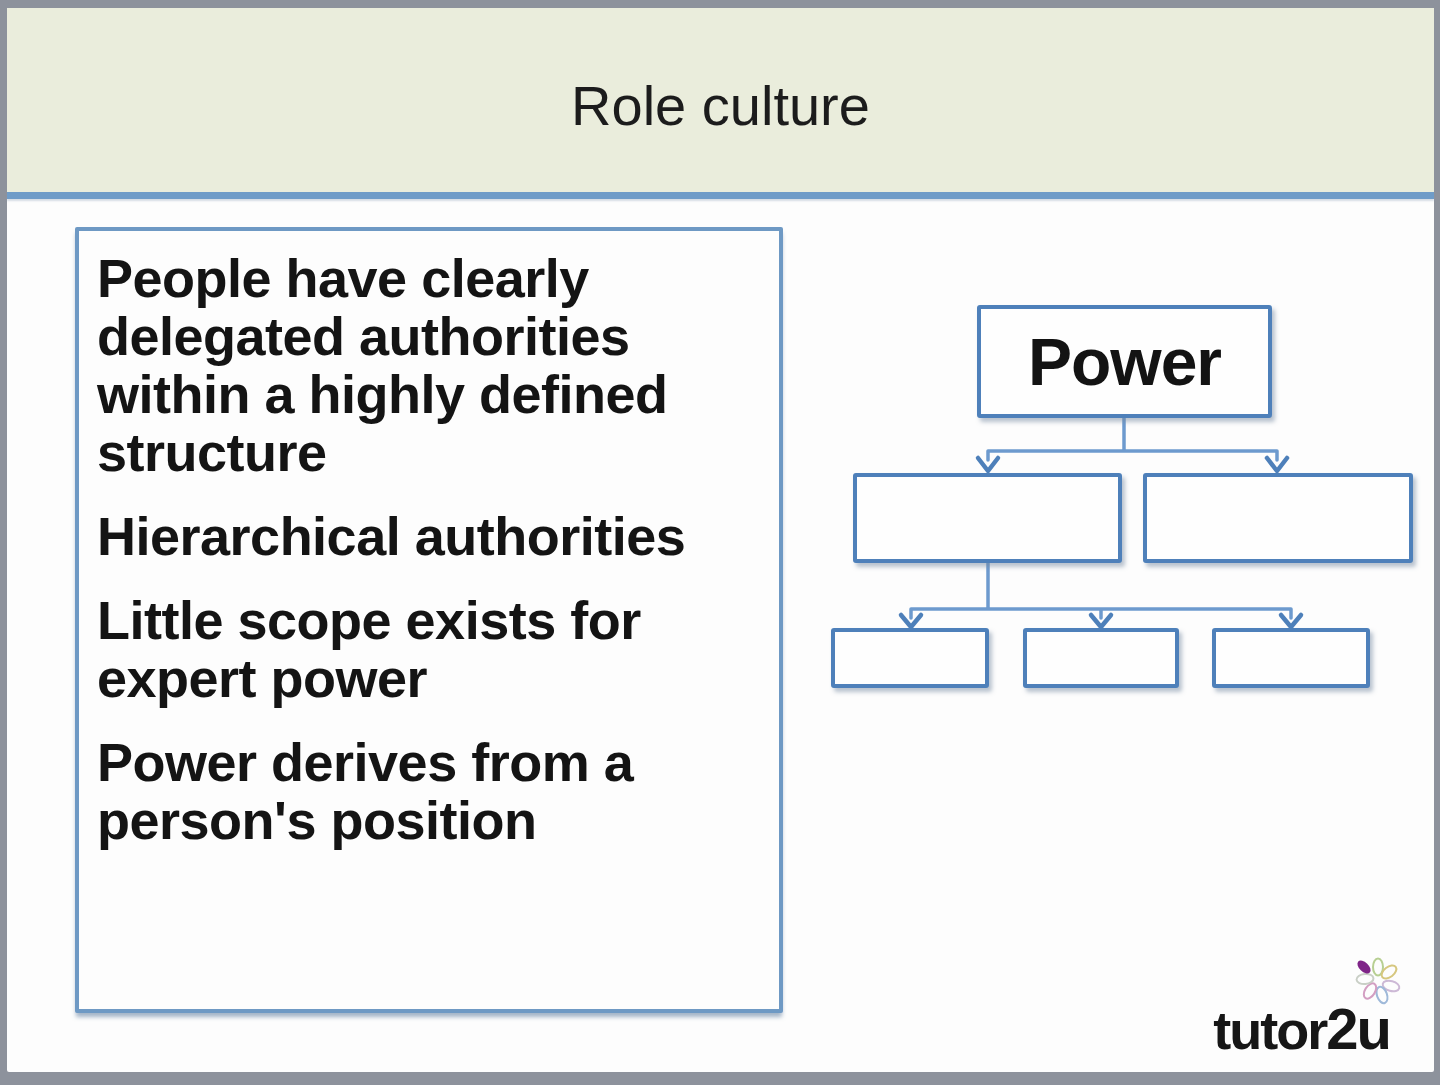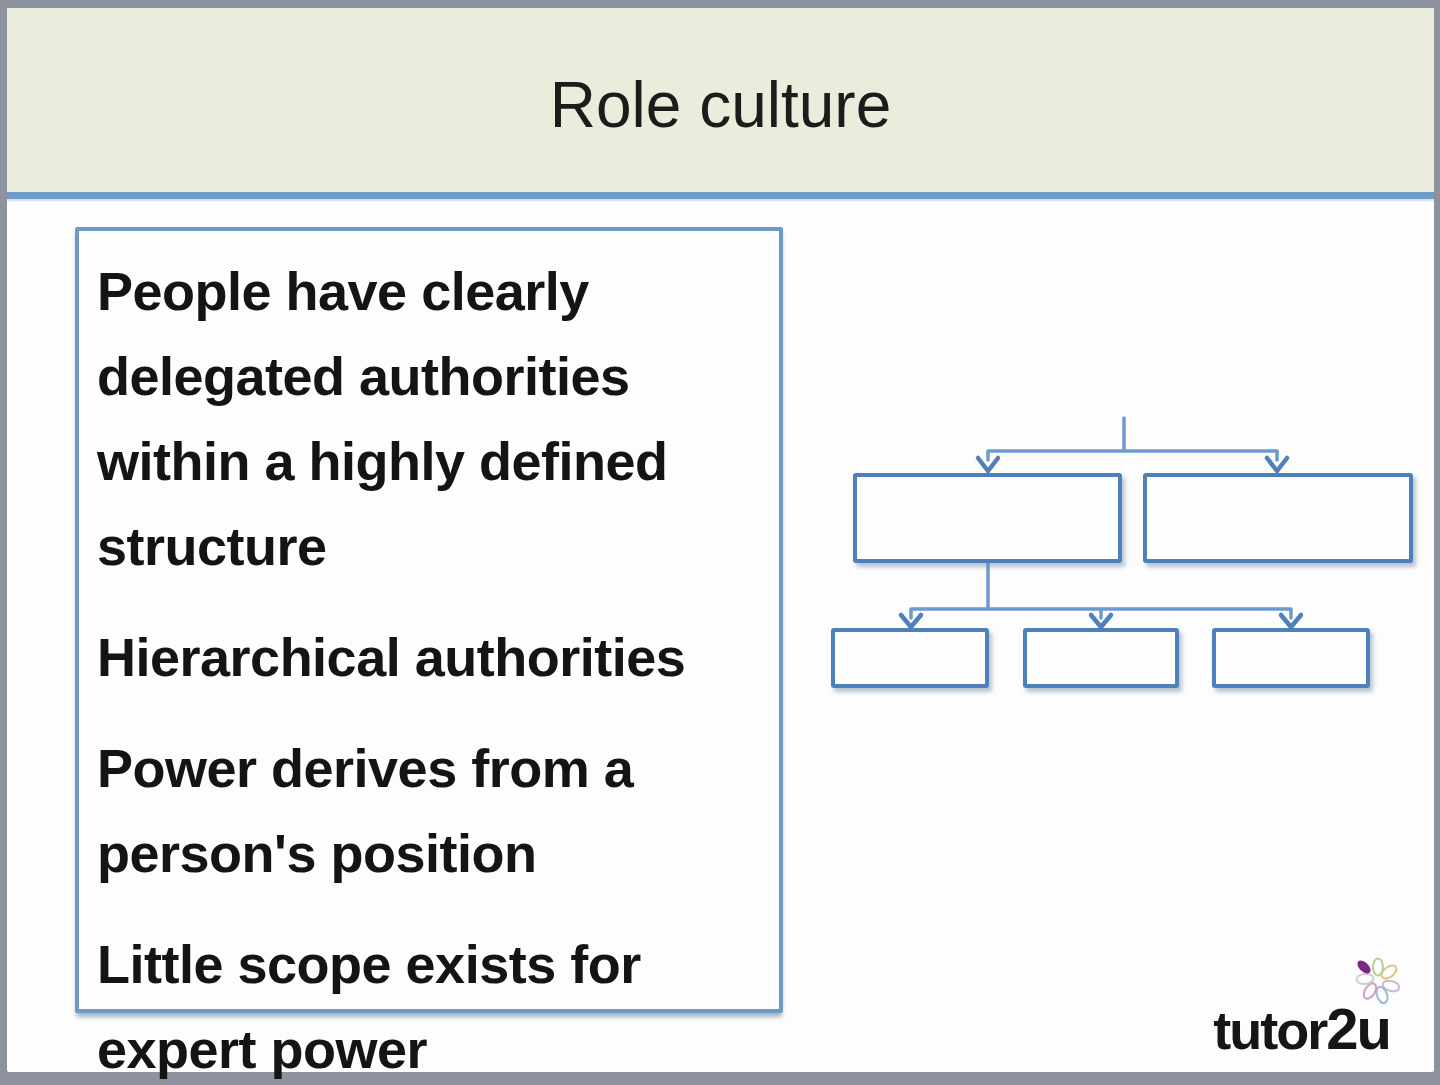--- a/index.html
+++ b/index.html
@@ -30,21 +30,21 @@
     width: 100%;
     height: 184px;
     background: #eaeddc;
     display: flex;
     align-items: center;
     justify-content: center;
   }
   .slide-title {
     margin: 0;
     padding-top: 10px;
-    font-size: 64px;
+    font-size: 56px;
     font-weight: 400;
     color: #1c1c1c;
     letter-spacing: 0px;
   }
   .header-divider {
     position: absolute;
     left: 0; top: 184px;
     width: 100%;
     height: 7px;
     background: #6f9cc8;
@@ -61,21 +61,21 @@
     box-sizing: border-box;
     border: 4px solid #6e99c4;
     border-radius: 2px;
     background: #fdfdfd;
     box-shadow: 0 5px 4px -1px rgba(90, 120, 155, 0.55);
     padding: 18px 22px 10px 18px;
   }
   .bullets-box p {
     margin: 0 0 26px 0;
     font-size: 54px;
-    line-height: 85px;
+    line-height: 58px;
     font-weight: 700;
     color: #141414;
     letter-spacing: -0.5px;
   }
   .bullets-box p:last-child { margin-bottom: 0; }
 
   
   .org-chart {
     position: absolute;
     left: 0; top: 0;
@@ -143,42 +143,45 @@
 <div class="slide">
 
   <header class="slide-header">
     <h1 class="slide-title">Role culture</h1>
   </header>
   <div class="header-divider"></div>
 
   <section class="bullets-box">
     <p>People have clearly delegated authorities within a highly defined structure</p>
     <p>Hierarchical authorities</p>
+    <p>Little scope exists for expert power</p>
     <p>Power derives from a person's position</p>
-    <p>Little scope exists for expert power</p>
   </section>
 
   <div class="org-chart">
 
     <svg class="connectors" viewBox="0 0 1427 1064" xmlns="http://www.w3.org/2000/svg">
       <g stroke="#6d9ace" stroke-width="3.5" fill="none" stroke-linecap="round" stroke-linejoin="round">
 
         <path d="M1117,410 V443 M981,443 H1270 M981,443 V452 M1270,443 V452"></path>
 
         <path d="M981,555 V601 M904,601 H1284 M904,601 V610 M1094,601 V610 M1284,601 V610"></path>
       </g>
       <g stroke="#4e80ba" stroke-width="4.5" fill="none" stroke-linecap="round" stroke-linejoin="round">
         <path d="M971,450 L981,463 L991,450"></path>
         <path d="M1260,450 L1270,463 L1280,450"></path>
         <path d="M894,607 L904,619 L914,607"></path>
         <path d="M1084,607 L1094,619 L1104,607"></path>
         <path d="M1274,607 L1284,619 L1294,607"></path>
       </g>
     </svg>
 
+    <div class="org-node root">
+      <span class="node-label">Power</span>
+    </div>
     <div class="org-node l2a"></div>
     <div class="org-node l2b"></div>
     <div class="org-node l3a"></div>
     <div class="org-node l3b"></div>
     <div class="org-node l3c"></div>
   </div>
 
   <div class="logo">
     <span class="logo-text"><span>tutor</span><span class="bold2u">2u</span></span>
     <svg class="flower" viewBox="0 0 52 52" xmlns="http://www.w3.org/2000/svg">

